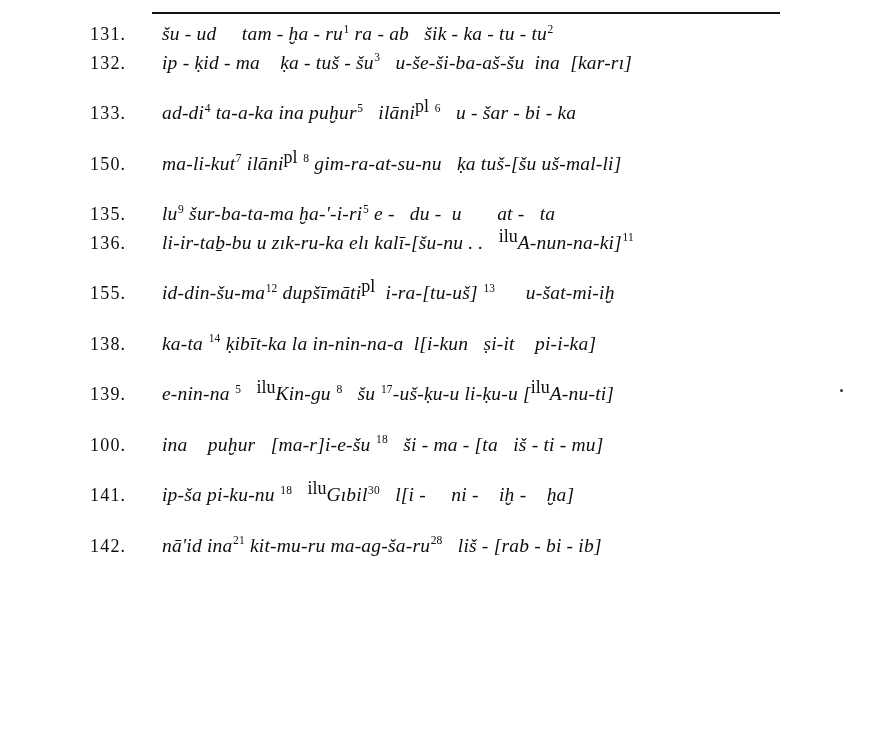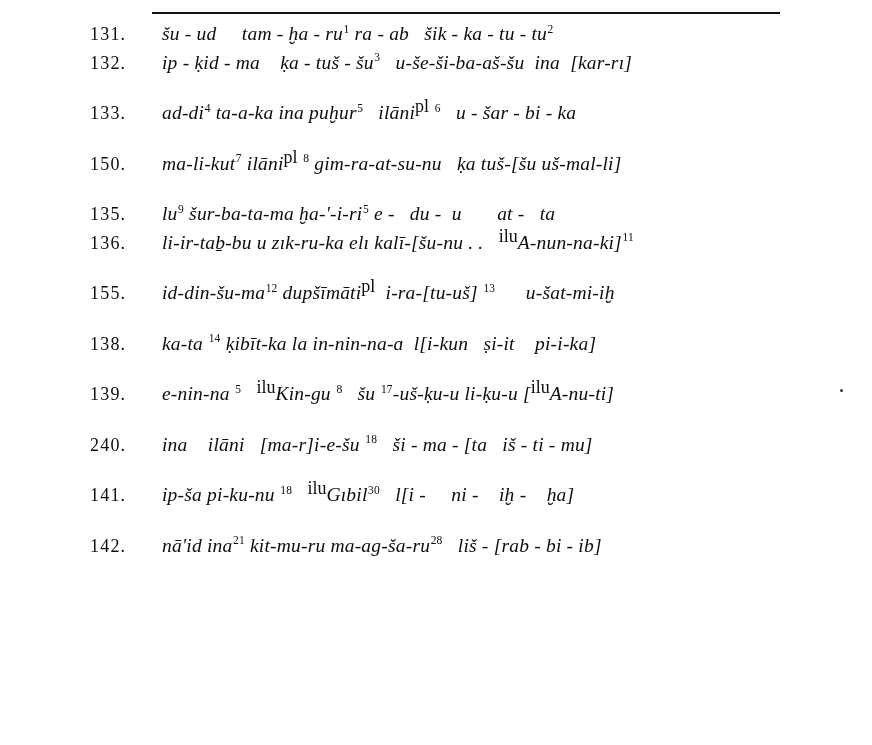--- a/index.html
+++ b/index.html
@@ -96,18 +96,18 @@
   <div class="lines blockwrap" id="lines">
       <div class="line sp-first"><span class="num">131.</span><span class="txt"><span>šu - ud     tam - ḫa - ru</span><sup>1</sup><span> ra - ab   šik - ka - tu - tu</span><sup>2</sup></span></div>
       <div class="line sp-tight"><span class="num">132.</span><span class="txt"><span>ip - ḳid - ma    ḳa - tuš - šu</span><sup>3</sup><span>   u-še-ši-ba-aš-šu  ina  [kar-rı]</span></span></div>
       <div class="line sp-wide"><span class="num">133.</span><span class="txt"><span>ad-di</span><sup>4</sup><span> ta-a-ka ina puḫur</span><sup>5</sup><span>   ilāni</span><span class="sm">pl</span><span> </span><sup>6</sup><span>   u - šar - bi - ka</span></span></div>
       <div class="line sp-wide"><span class="num">150.</span><span class="txt"><span>ma-li-kut</span><sup>7</sup><span> ilāni</span><span class="sm">pl</span><span> </span><sup>8</sup><span> gim-ra-at-su-nu   ḳa tuš-[šu uš-mal-li]</span></span></div>
       <div class="line sp-wide"><span class="num">135.</span><span class="txt"><span>lu</span><sup>9</sup><span> šur-ba-ta-ma ḫa-'-i-ri</span><sup>5</sup><span> e -   du -  u       at -   ta</span></span></div>
       <div class="line sp-tight"><span class="num">136.</span><span class="txt"><span>li-ir-taḇ-bu u zık-ru-ka elı kalī-[šu-nu . .   </span><span class="sm">ilu</span><span>A-nun-na-ki]</span><sup>11</sup></span></div>
       <div class="line sp-wide"><span class="num">155.</span><span class="txt"><span>id-din-šu-ma</span><sup>12</sup><span> dupšīmāti</span><span class="sm">pl</span><span>  i-ra-[tu-uš] </span><sup>13</sup><span>      u-šat-mi-iḫ</span></span></div>
       <div class="line sp-wide"><span class="num">138.</span><span class="txt"><span>ka-ta </span><sup>14</sup><span> ḳibīt-ka la in-nin-na-ɑ  l[i-kun   ṣi-it    pi-i-ka]</span></span></div>
       <div class="line sp-wide"><span class="num">139.</span><span class="txt"><span>e-nin-na </span><sup>5</sup><span>   </span><span class="sm">ilu</span><span>Kin-gu </span><sup>8</sup><span>   šu </span><sup>17</sup><span>-uš-ḳu-u li-ḳu-u [</span><span class="sm">ilu</span><span>A-nu-ti]</span></span></div>
-      <div class="line sp-wide"><span class="num">240.</span><span class="txt"><span>ina    ilāni   [ma-r]i-e-šu </span><sup>18</sup><span>   ši - ma - [ta   iš - ti - mu]</span></span></div>
+      <div class="line sp-wide"><span class="num">100.</span><span class="txt"><span>ina    puḫur   [ma-r]i-e-šu </span><sup>18</sup><span>   ši - ma - [ta   iš - ti - mu]</span></span></div>
       <div class="line sp-wide"><span class="num">141.</span><span class="txt"><span>ip-ša pi-ku-nu </span><sup>18</sup><span>   </span><span class="sm">ilu</span><span>Gıbil</span><sup>30</sup><span>   l[i -     ni -    iḫ -    ḫa]</span></span></div>
       <div class="line sp-wide"><span class="num">142.</span><span class="txt"><span>nā'id ina</span><sup>21</sup><span> kit-mu-ru ma-ag-ša-ru</span><sup>28</sup><span>   liš - [rab - bi - ib]</span></span></div>
     </div>
   <div class="dot"></div>
 </div>
 
 </body></html>

